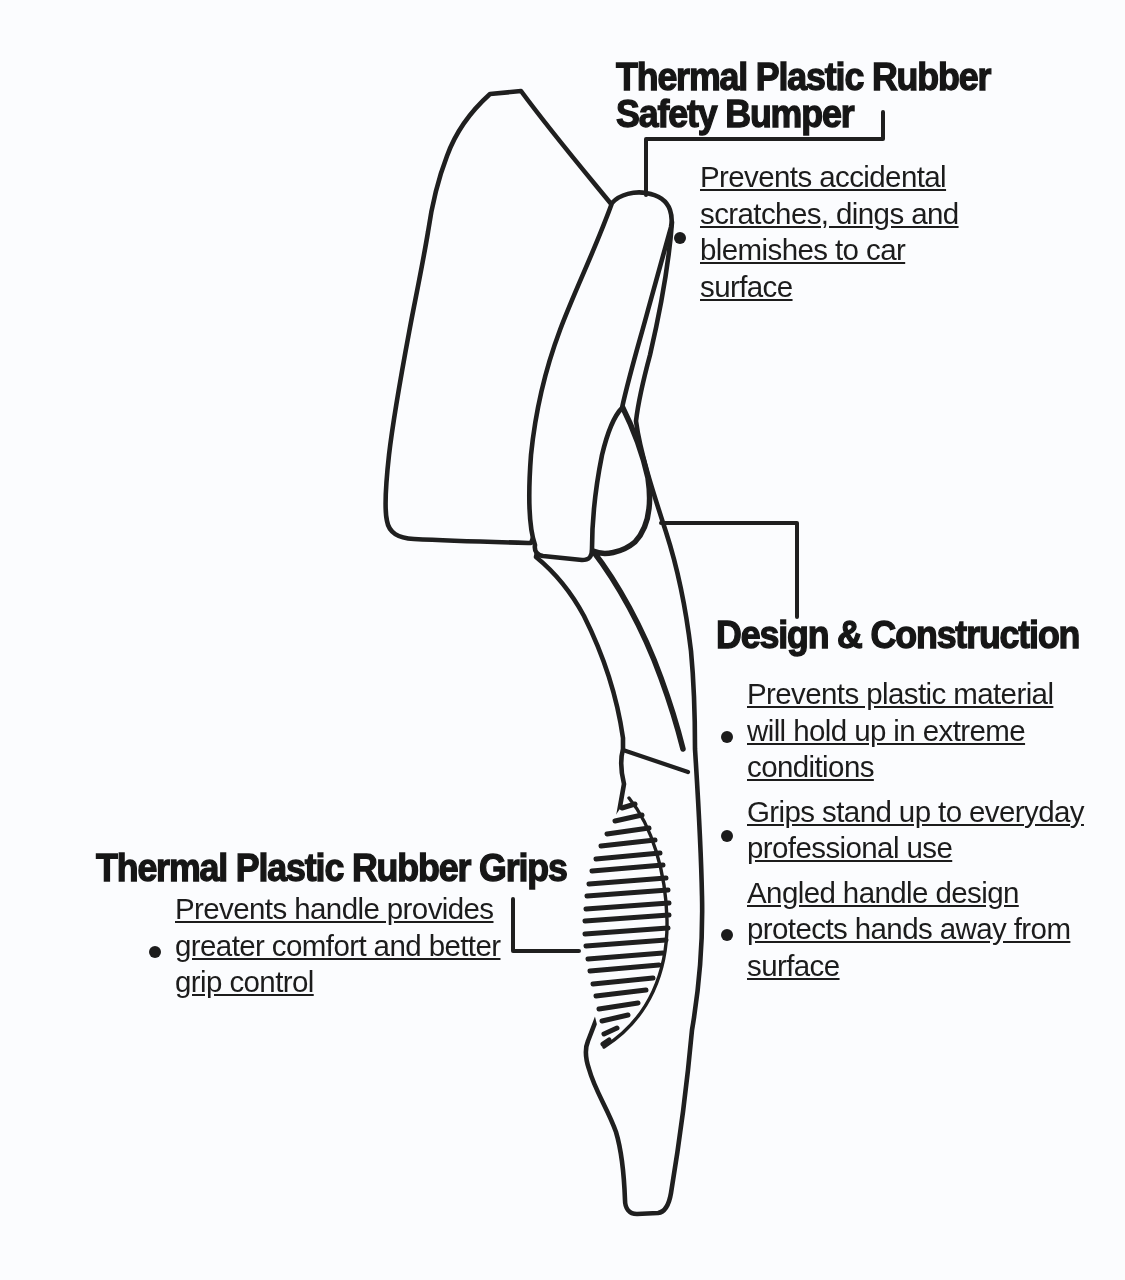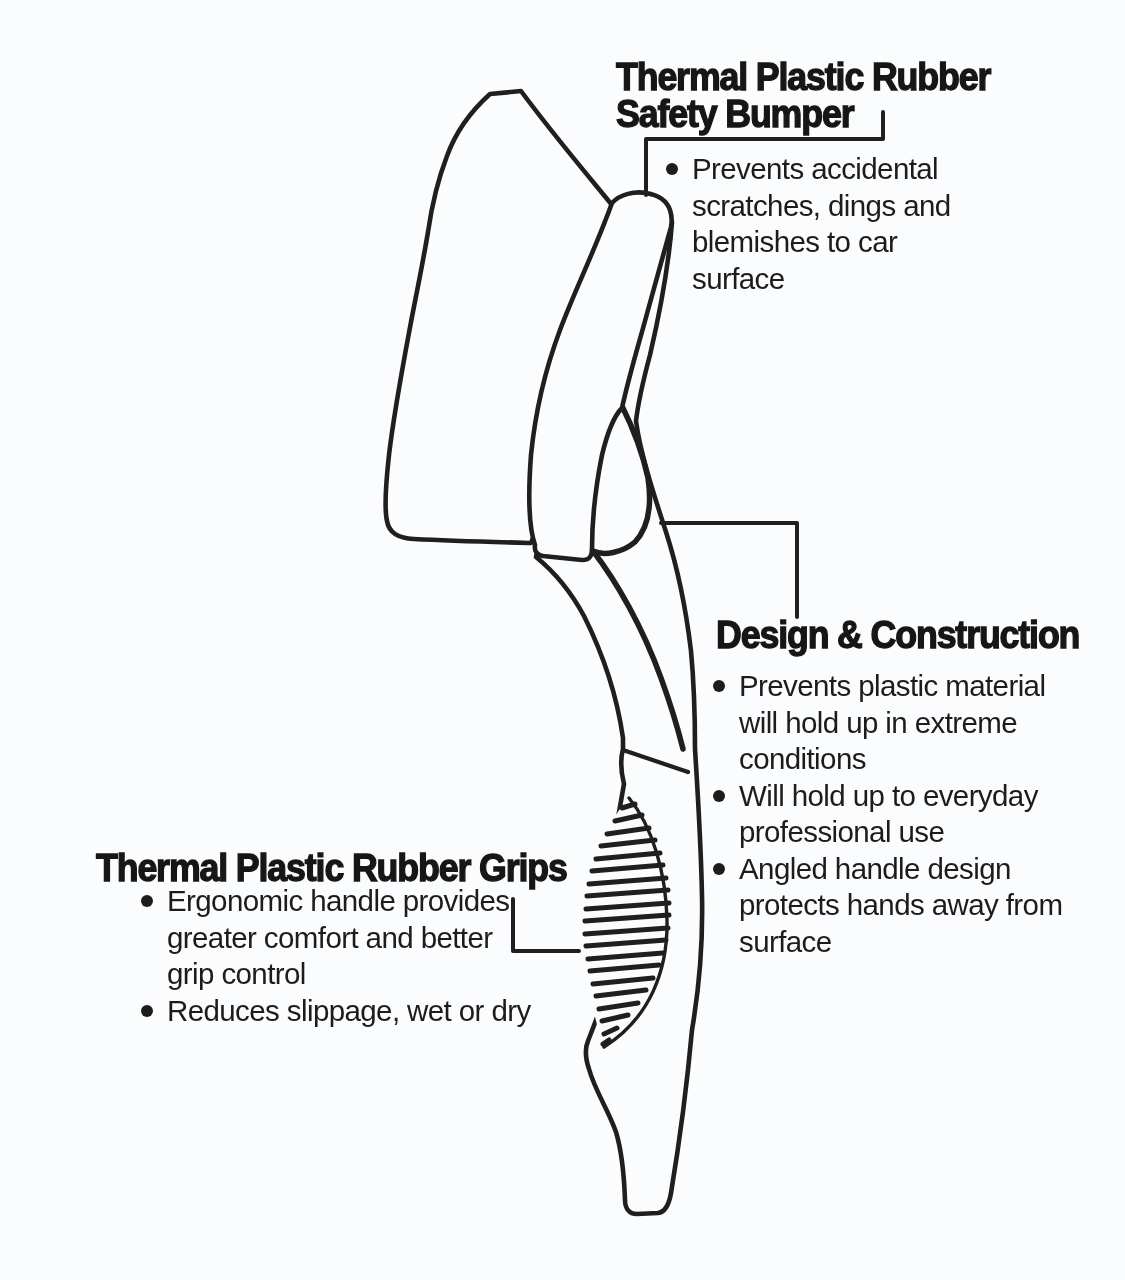--- a/index.html
+++ b/index.html
@@ -23,22 +23,22 @@
     -webkit-text-stroke:1.3px #161616;
     white-space:pre-line;
     transform:scaleX(0.94);
     transform-origin:0 0;
   }
   ul.bullets{
     position:absolute;
     margin:0;padding:0;list-style:none;
   }
   ul.bullets li{
-    display:flex;align-items:flex-start;
-    margin:0;padding:0;
+    display:flex;align-items:center;
+    margin:8px;padding:0;text-decoration:underline;
   }
   .dot{
     width:12px;height:12px;border-radius:50%;
     background:#1c1c1c;flex:0 0 12px;
     margin:12px 14px 0 0;
   }
   .btxt{
     font-size:29.5px;
     line-height:36.5px;
     letter-spacing:-0.6px;
@@ -166,38 +166,34 @@
   <div class="heading" style="left:716px;top:617px;">Design &amp; Construction</div>
   <ul class="bullets" style="left:713px;top:668px;">
     <li>
       <span class="dot"></span>
       <span class="btxt">Prevents plastic material
 will hold up in extreme
 conditions</span>
     </li>
     <li>
       <span class="dot"></span>
-      <span class="btxt">Will hold up to everyday
+      <span class="btxt">Grips stand up to everyday
 professional use</span>
     </li>
     <li>
       <span class="dot"></span>
       <span class="btxt">Angled handle design
 protects hands away from
 surface</span>
     </li>
   </ul>
 
   <div class="heading" style="left:96px;top:850px;">Thermal Plastic Rubber Grips</div>
   <ul class="bullets" style="left:141px;top:883px;">
     <li>
       <span class="dot"></span>
-      <span class="btxt">Ergonomic handle provides
+      <span class="btxt">Prevents handle provides
 greater comfort and better
 grip control</span>
-    </li>
-    <li>
-      <span class="dot"></span>
-      <span class="btxt">Reduces slippage, wet or dry</span>
     </li>
   </ul>
 
 </div>
 
 </body></html>

